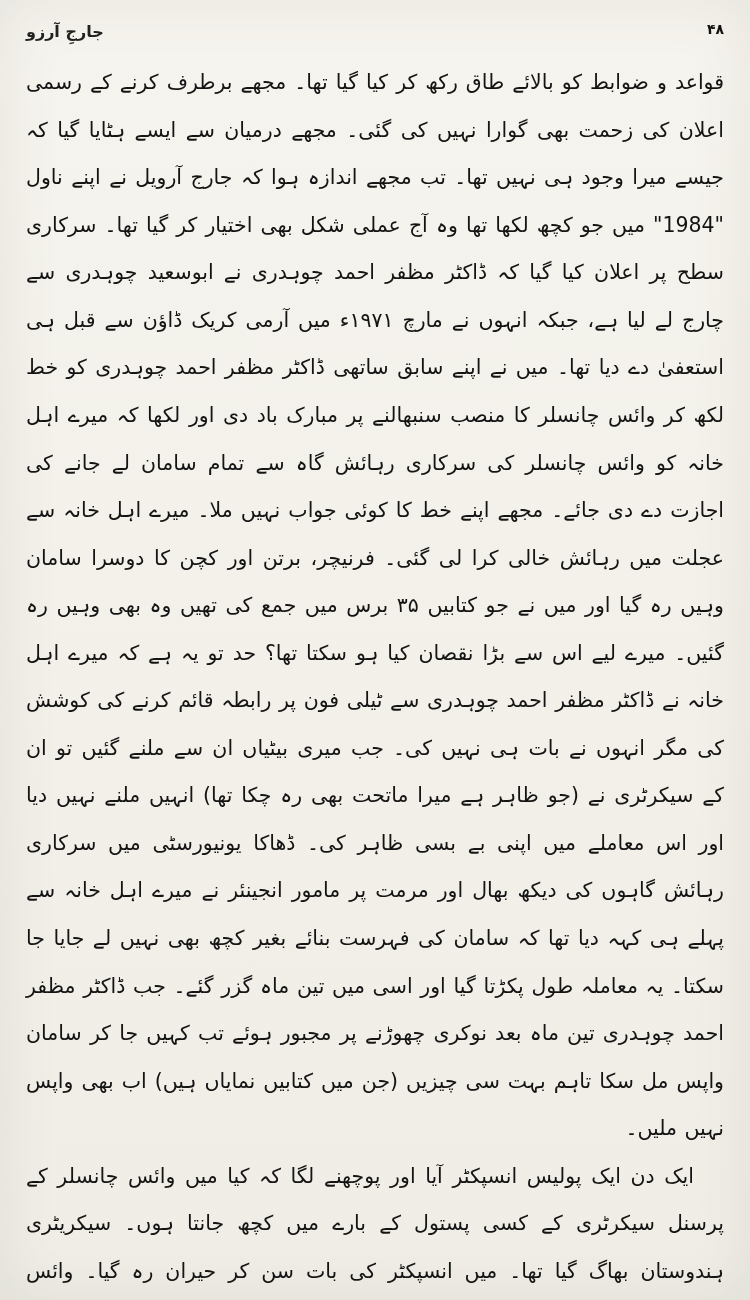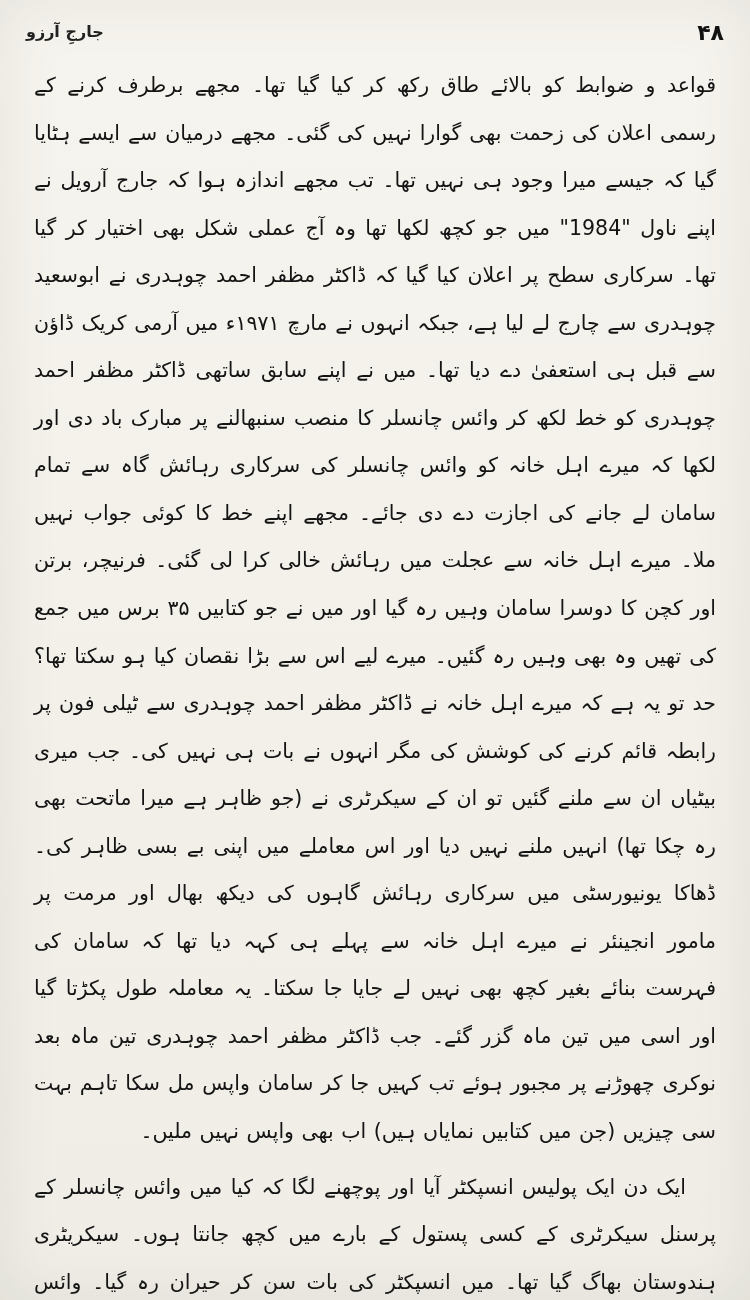--- a/index.html
+++ b/index.html
@@ -22,42 +22,42 @@
     overflow: hidden;
   }
   .page-header {
     display: flex;
     flex-direction: row;
     justify-content: space-between;
     align-items: flex-start;
     margin-bottom: 18px;
   }
   .page-number {
-    font-size: 22px;
+    font-size: 14px;
     font-weight: bold;
     color: #111;
     line-height: 1;
     padding-left: 2px;
   }
   .book-title {
     font-size: 16px;
     font-weight: bold;
     color: #222;
     line-height: 1.2;
   }
   .body-text {
     font-size: 20.5px;
     line-height: 2.32;
     text-align: justify;
     text-justify: inter-word;
     word-spacing: 1px;
     color: #141414;
   }
   .body-text p {
-    margin: 8px;
+    margin: 0;
     padding: 0;
   }
   .body-text p.indent-first {
     text-indent: 30px;
   }
   
   .page::after {
     content: "";
     position: absolute;
     inset: 0;

